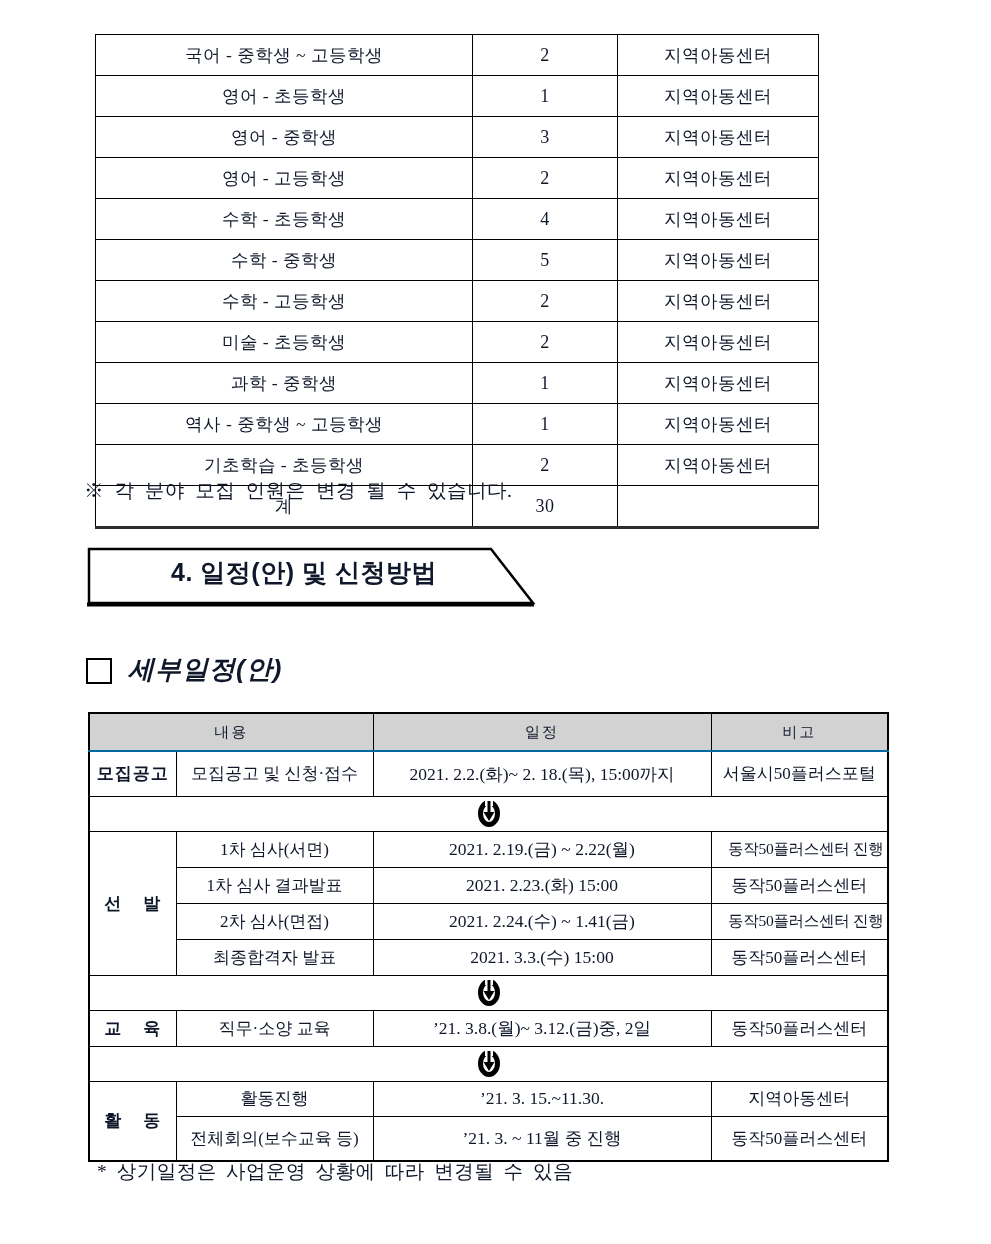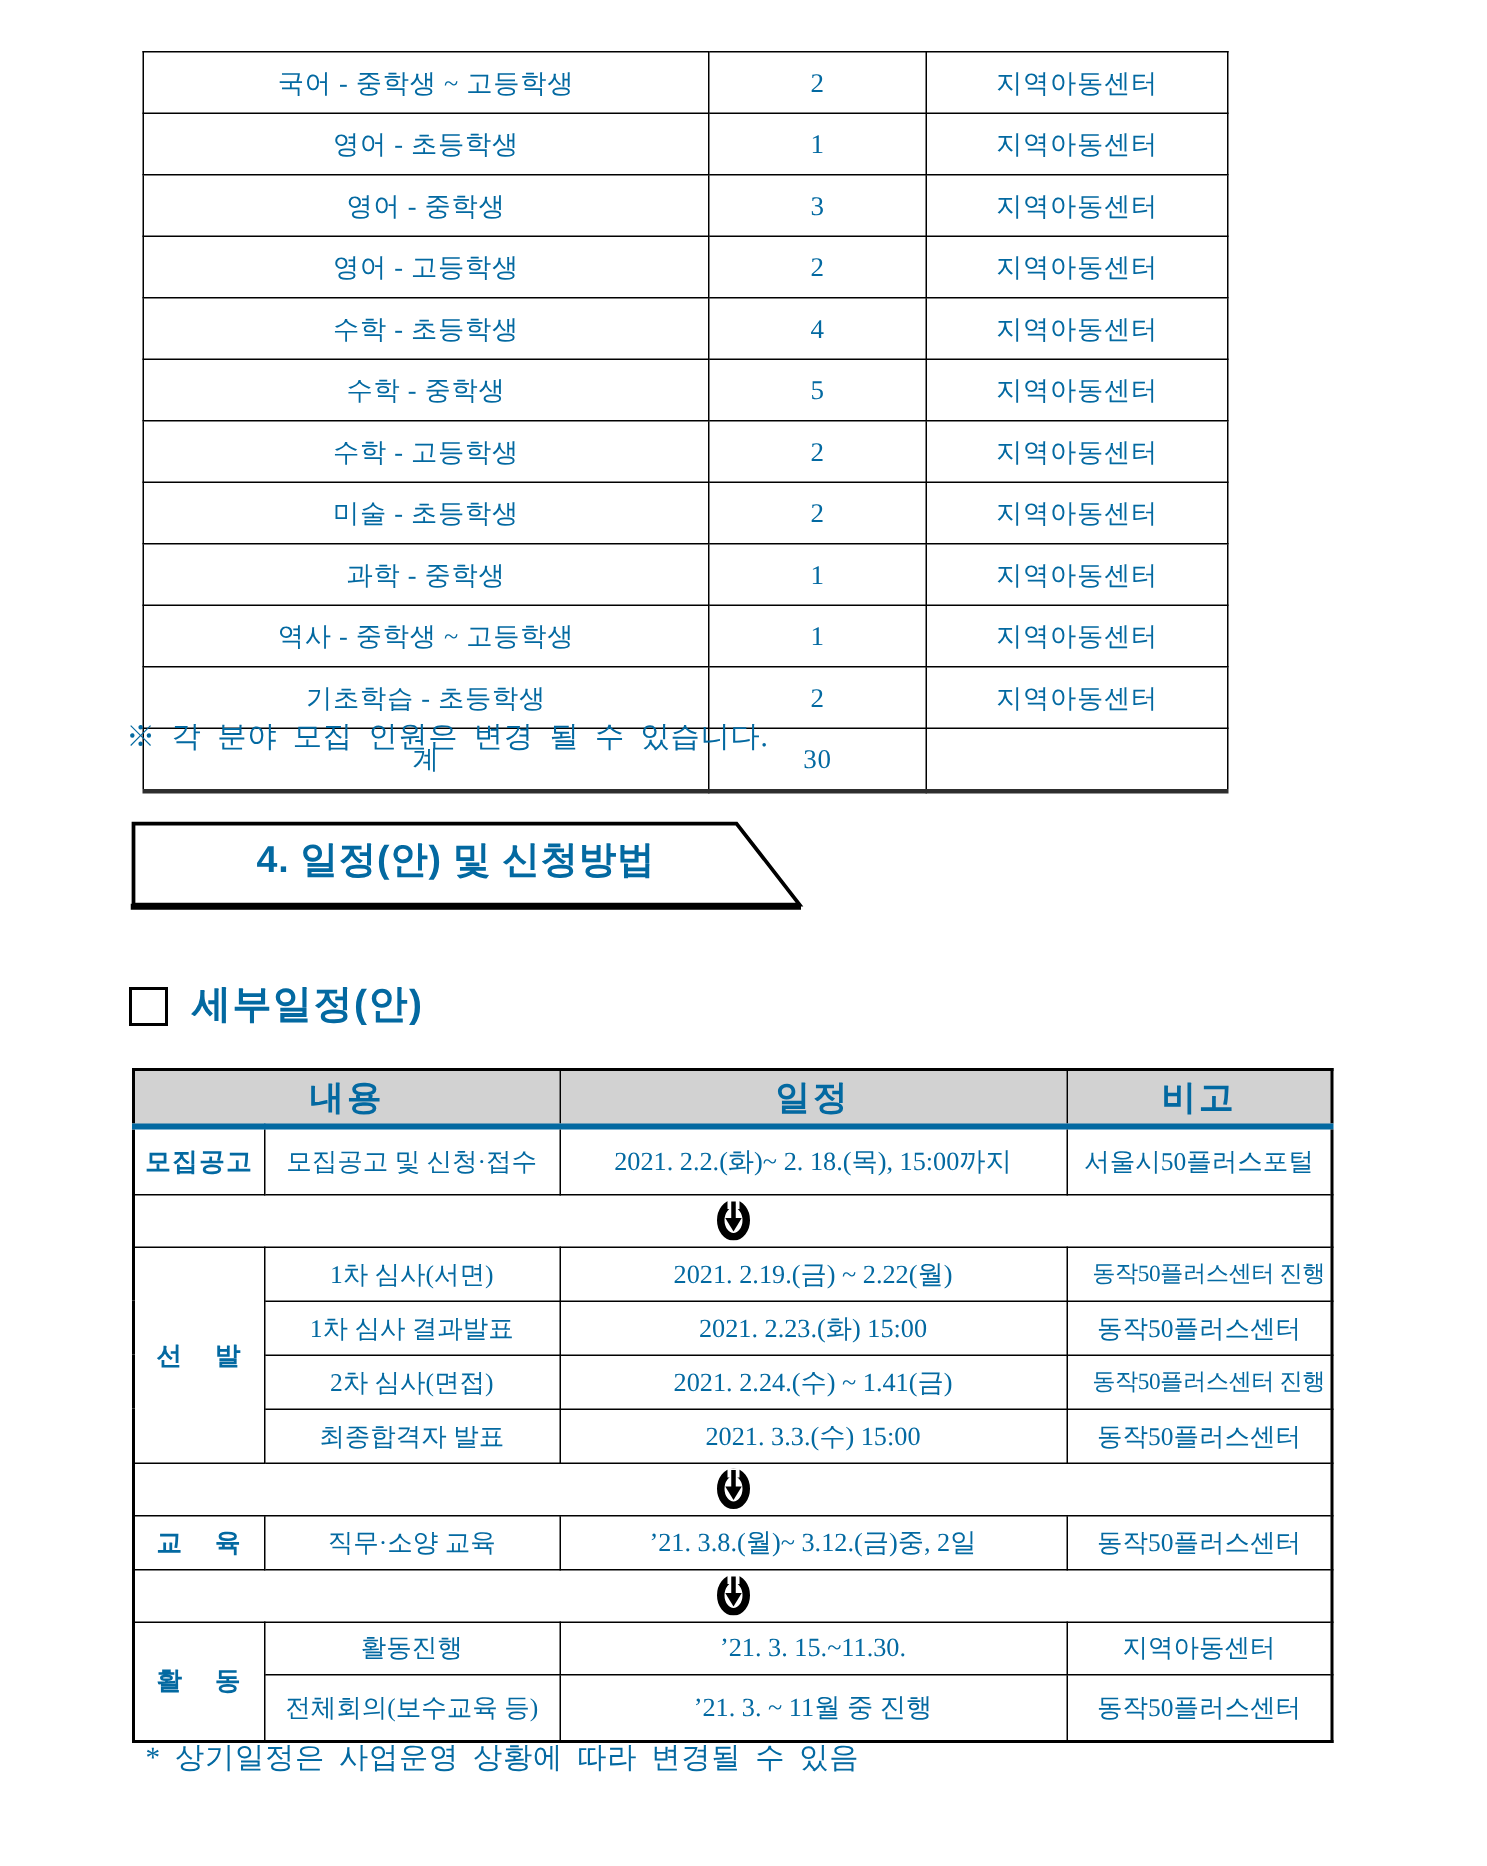--- a/index.html
+++ b/index.html
@@ -1,18 +1,18 @@
 <!DOCTYPE html>
 <html><head>
 <meta charset="utf-8">
 <style>
   html,body{margin:0;padding:0;background:#ffffff;}
   .page{
     position:relative;width:991px;height:1244px;background:#ffffff;overflow:hidden;
-    font-family:"Liberation Serif","DejaVu Serif",serif;color:#0369a1;
+    font-family:"Liberation Serif","DejaVu Serif",serif;color:#0f172a;
   }
   
   .recruit-wrap{position:absolute;left:95px;top:34px;width:723px;}
   table{border-collapse:collapse;table-layout:fixed;}
   .recruit{width:723px;border:1px solid #000;border-bottom:3px solid #2e2e2e;}
   .recruit td{
     border:1px solid #000;height:38px;text-align:center;vertical-align:middle;
     font-size:17.5px;letter-spacing:0.5px;overflow:hidden;white-space:nowrap;
   }
   .recruit td.num{font-size:18px;}
@@ -30,30 +30,30 @@
     font-size:25px;letter-spacing:0.5px;white-space:nowrap;
   }
   
   .subhead{position:absolute;left:86px;top:652px;display:flex;align-items:center;}
   .subhead .box{
     width:22px;height:22px;border:2.5px solid #000;background:#fff;flex:0 0 auto;
     margin-right:16px;margin-top:3px;
   }
   .subhead .subhead-text{
     font-family:"Liberation Sans","DejaVu Sans",sans-serif;font-weight:bold;
-    font-size:26px;letter-spacing:1px;white-space:nowrap;
+    font-size:26px;letter-spacing:1px;white-space:nowrap;font-style:italic;
   }
   
   .sched-wrap{position:absolute;left:88px;top:712px;width:799px;}
   .sched{width:799px;border:2px solid #000;}
   .sched th,.sched td{
     border:1px solid #000;text-align:center;vertical-align:middle;
     font-size:17px;overflow:hidden;white-space:nowrap;
   }
-  .sched th{background:#d2d2d2;font-weight:bold;font-size:23px;letter-spacing:2px;border-bottom:4px solid #0369a1;}
+  .sched th{background:#d2d2d2;font-weight:normal;font-size:15px;letter-spacing:2px;border-bottom:2px solid #0369a1;}
   .sched td.grp{font-weight:bold;white-space:pre;letter-spacing:1px;}
   .sched td.plan{font-size:17.5px;}
   .sched td.sm{font-size:15.5px;letter-spacing:-0.3px;padding-left:14px;}
   .sched tr.arrow-row td{border-left:none;border-right:none;padding:3px 0;}
   .arrow-icon{display:inline-block;vertical-align:middle;}
   
   .footnote{
     position:absolute;left:97px;top:1158px;font-size:19.5px;letter-spacing:0.5px;
     word-spacing:4px;white-space:nowrap;
   }

